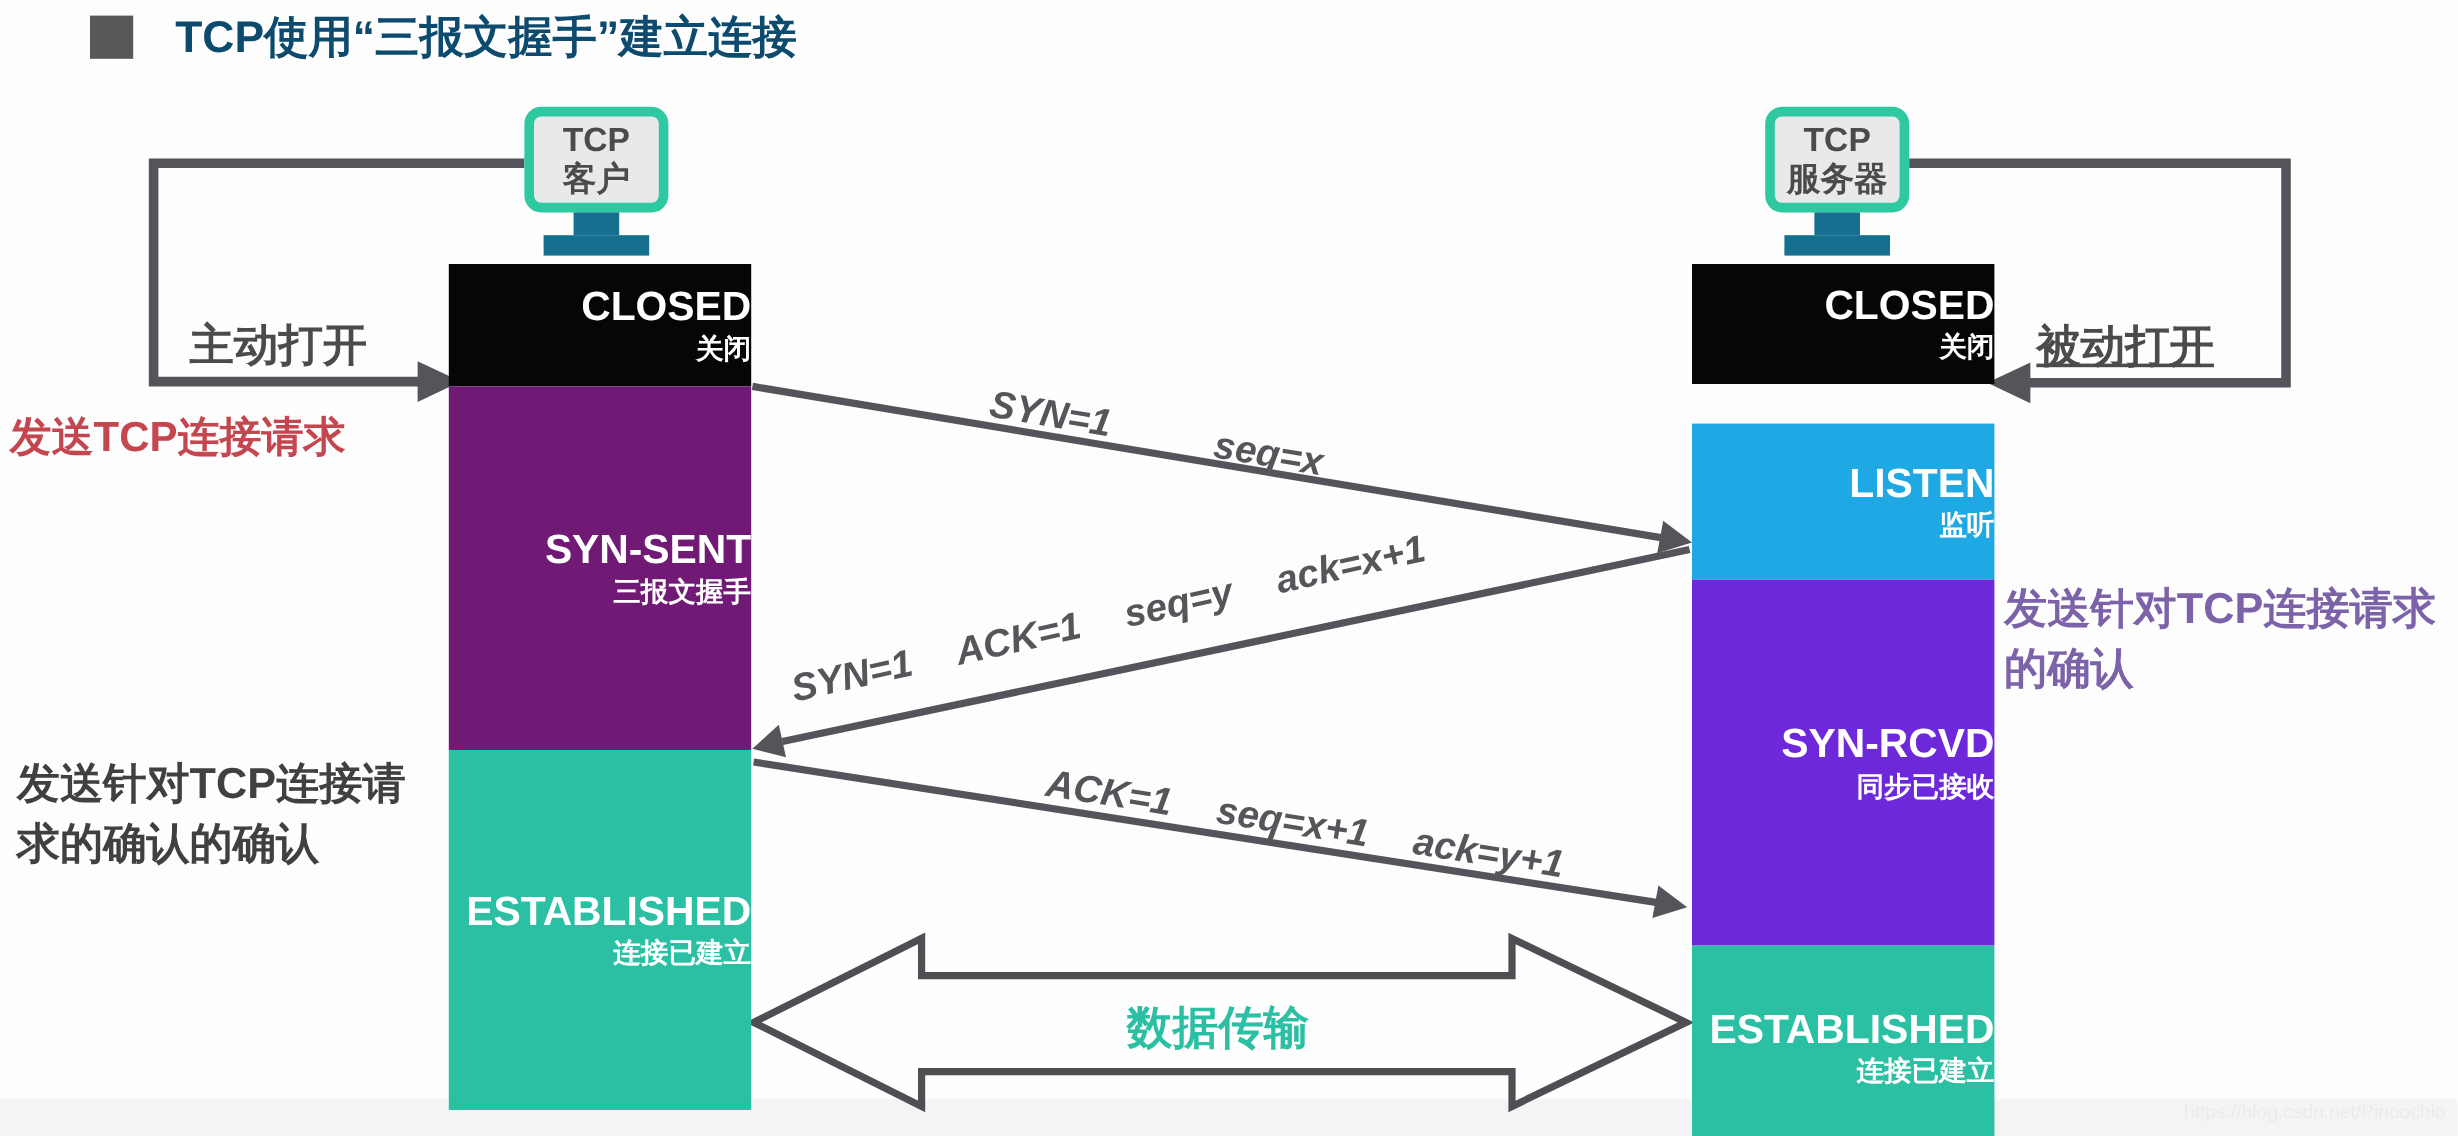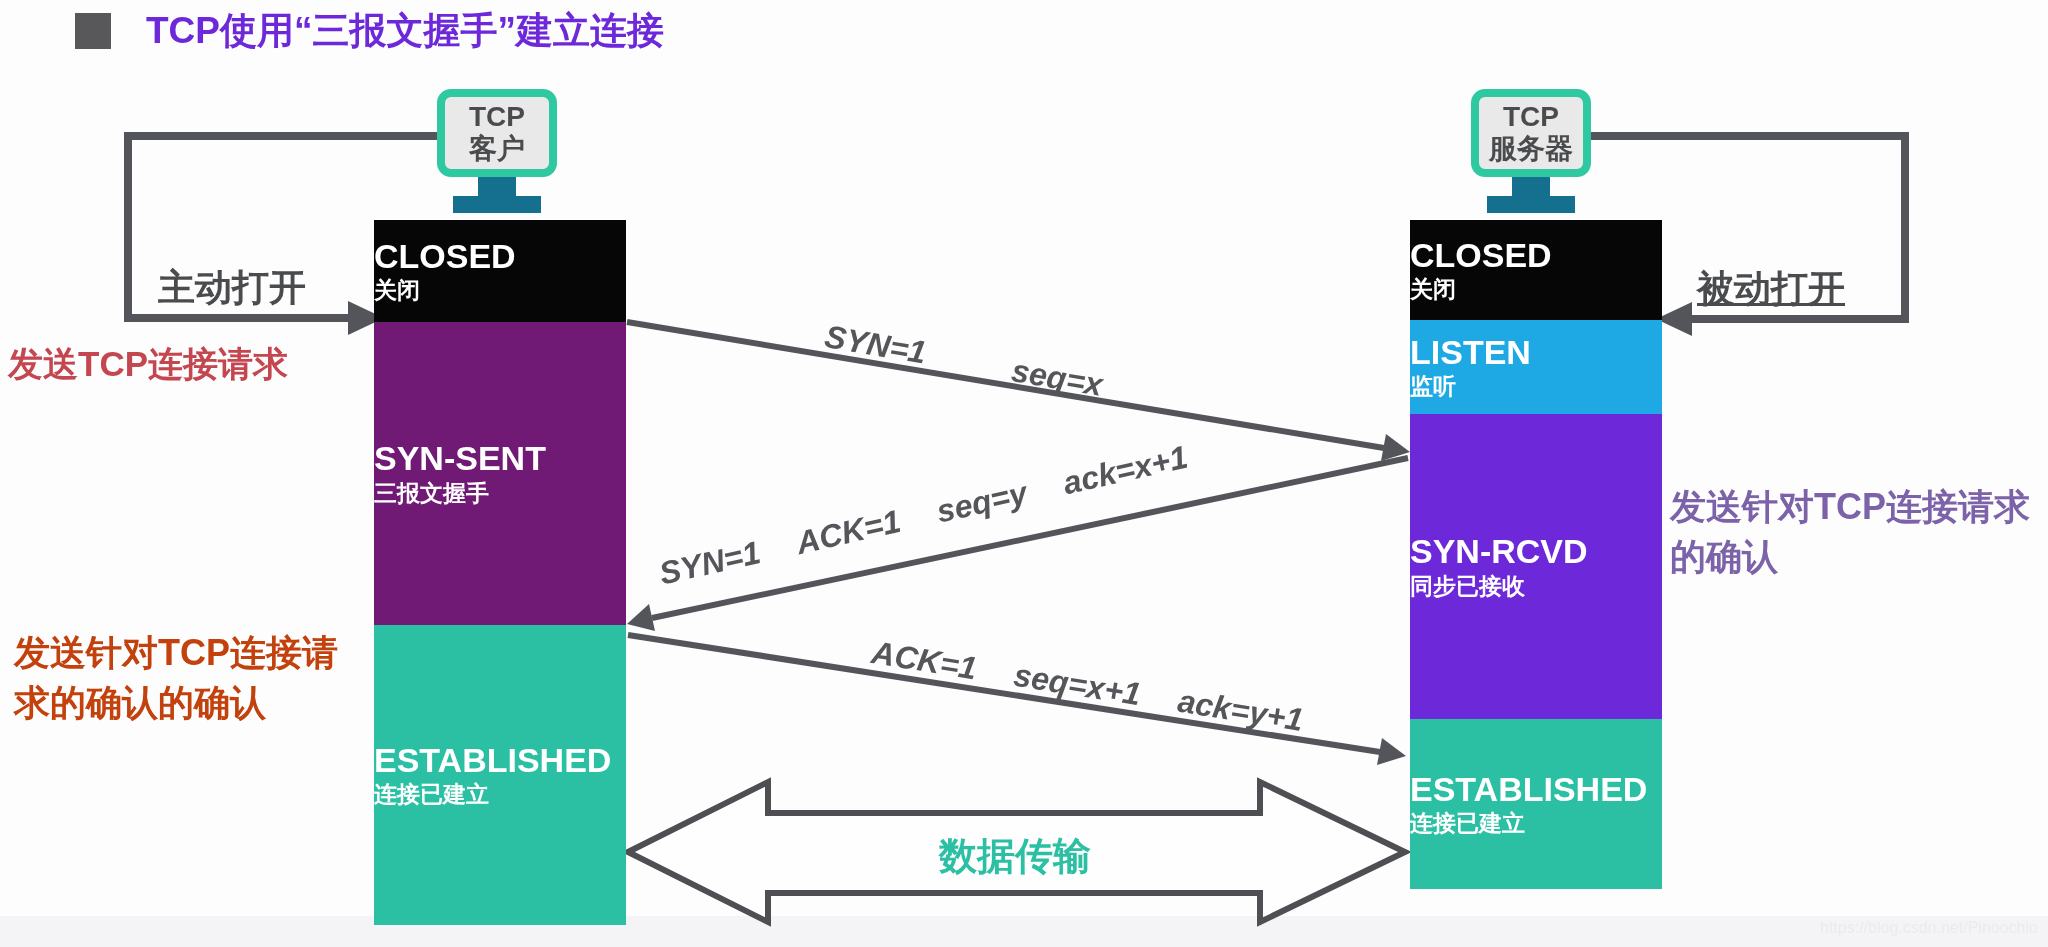--- a/index.html
+++ b/index.html
@@ -3,36 +3,36 @@
 <meta charset="utf-8">
 <style>
   html,body{margin:0;padding:0;}
   body{font-family:"Liberation Sans","DejaVu Sans",sans-serif;}
   .canvas{position:relative;width:2048px;height:947px;background:#FDFDFE;overflow:hidden;}
   .bottom-strip{position:absolute;left:0;top:916px;width:2048px;height:31px;background:#F4F4F6;z-index:0;}
   .arrow-layer{position:absolute;left:0;top:0;z-index:1;}
 
   .header{position:absolute;left:0;top:0;z-index:3;}
   .bullet{position:absolute;left:75px;top:13px;width:36px;height:36px;background:#58585A;}
-  .title{position:absolute;left:146px;top:6px;font-size:37px;font-weight:bold;color:#6d28d9;white-space:nowrap;}
+  .title{position:absolute;left:146px;top:6px;font-size:37px;font-weight:bold;color:#0c4a6e;white-space:nowrap;}
 
   .monitor{position:absolute;width:104px;height:72px;border:8px solid #2EC9A0;border-radius:14px;
            background:#E9E9EA;display:flex;flex-direction:column;align-items:center;justify-content:center;z-index:3;}
   .monitor .dev-line{font-size:28px;font-weight:bold;color:#4A4B4D;line-height:1.15;}
   .stand{position:absolute;background:#15708F;z-index:3;}
 
   .column{position:absolute;width:252px;display:flex;flex-direction:column;z-index:2;}
-  .seg{display:flex;flex-direction:column;align-items:flex-start;justify-content:center;color:#FFFFFF;}
+  .seg{display:flex;flex-direction:column;align-items:flex-end;justify-content:center;color:#FFFFFF;}
   .seg-en{font-size:34px;font-weight:bold;line-height:1.2;}
   .seg-zh{font-size:23px;font-weight:bold;line-height:1.3;}
 
   .note{position:absolute;font-weight:bold;white-space:nowrap;z-index:3;}
   .note-gray{font-size:37px;color:#4A4B4D;}
   .note-red{font-size:35px;color:#C4464F;}
-  .note-teal{font-size:36px;color:#c2410c;line-height:1.4;}
+  .note-teal{font-size:36px;color:#404040;line-height:1.4;}
   .note-purple{font-size:36px;color:#7C63A9;line-height:1.4;}
 
   .msg{position:absolute;font-size:32px;font-weight:bold;font-style:italic;color:#55565A;
        white-space:nowrap;z-index:3;transform-origin:left center;display:flex;gap:38px;}
   .msg1a{left:825px;top:318px;transform:rotate(9.5deg);}
   .msg1b{left:1012px;top:352px;transform:rotate(9.5deg);}
   .msg2{left:660px;top:556px;transform:rotate(-12.6deg);}
   .msg3{left:872px;top:634px;transform:rotate(9deg);}
 
   .data-transfer{position:absolute;left:870px;top:831px;width:290px;text-align:center;
@@ -108,21 +108,21 @@
       <div class="seg-en">ESTABLISHED</div>
       <div class="seg-zh">连接已建立</div>
     </div>
   </div>
 
   <div class="column" style="left:1410px;top:220px;">
     <div class="seg" style="height:100px;background:#060606;">
       <div class="seg-en">CLOSED</div>
       <div class="seg-zh">关闭</div>
     </div>
-    <div class="seg" style="height:94px;background:#1FA9E4;">
+    <div class="seg" style="height:130px;background:#1FA9E4;margin-top:33px;">
       <div class="seg-en">LISTEN</div>
       <div class="seg-zh">监听</div>
     </div>
     <div class="seg" style="height:305px;background:#6d28d9;">
       <div class="seg-en">SYN-RCVD</div>
       <div class="seg-zh">同步已接收</div>
     </div>
     <div class="seg" style="height:170px;background:#2BC0A3;">
       <div class="seg-en">ESTABLISHED</div>
       <div class="seg-zh">连接已建立</div>

